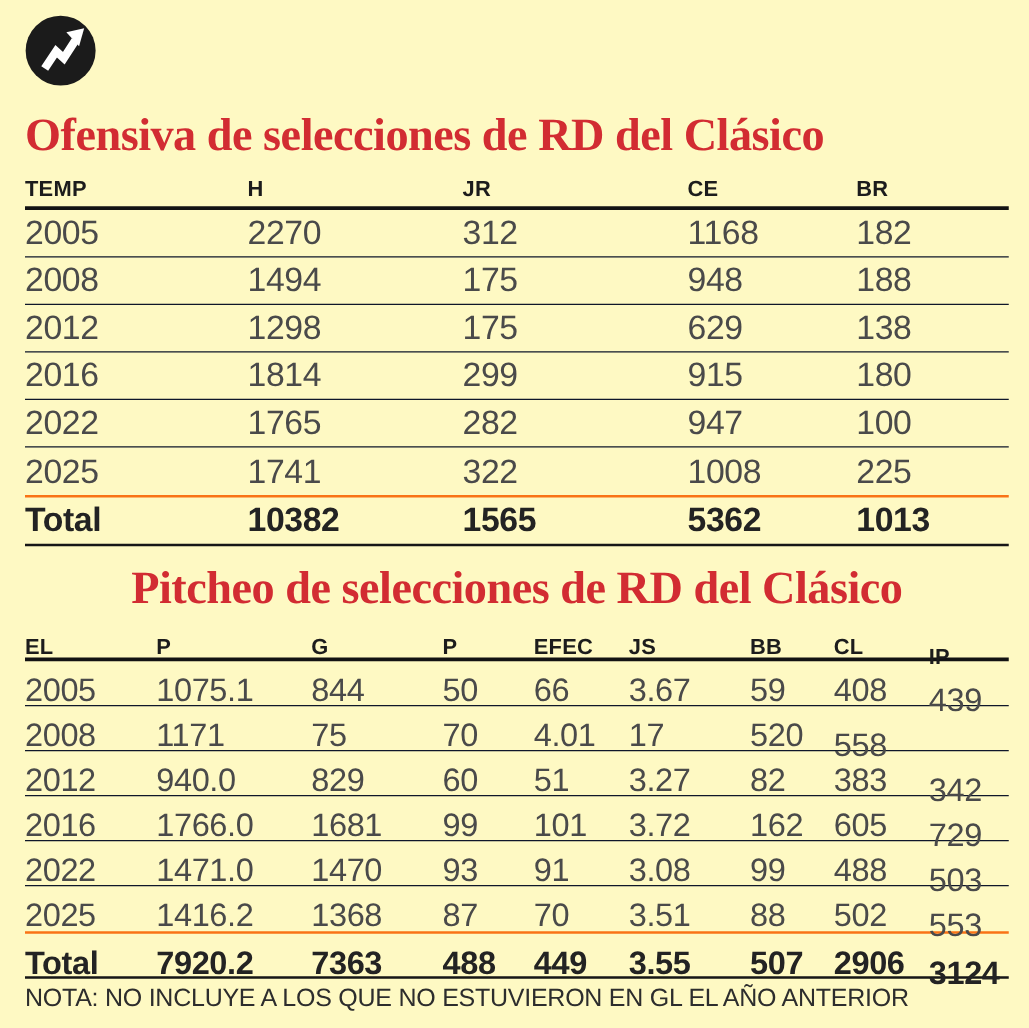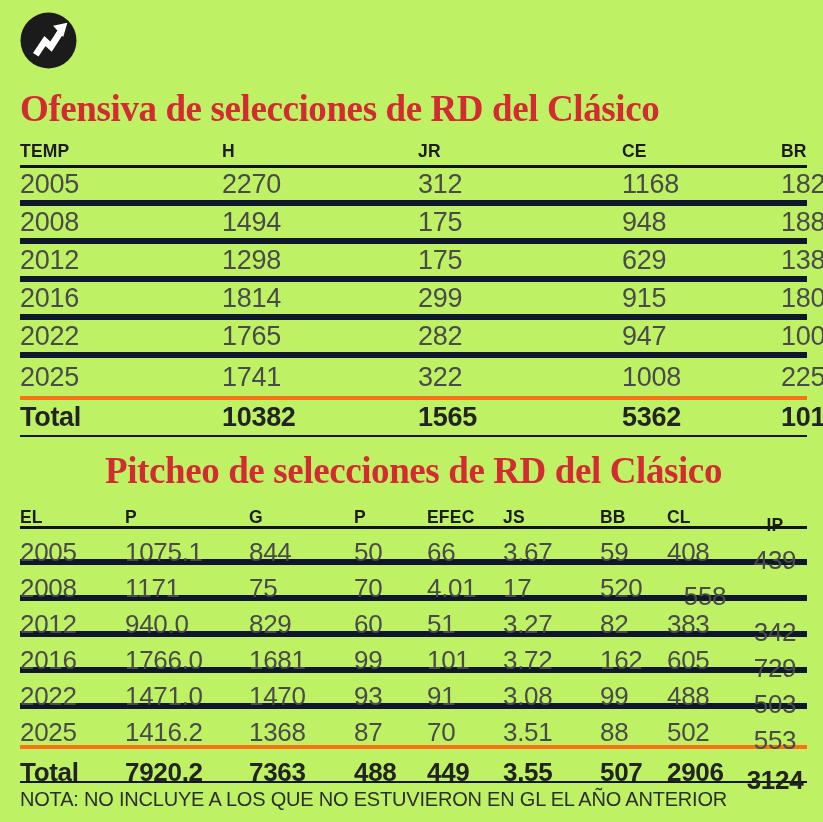--- a/index.html
+++ b/index.html
@@ -1,47 +1,47 @@
 <!DOCTYPE html>
 <html style="--accent: #d22c32;"><head>
 <meta charset="utf-8">
 <style>
   * { margin:0; padding:0; box-sizing:border-box; }
   html,body { background:#ffffff; }
   body { font-family:"Liberation Sans", sans-serif; }
   .canvas {
-    position:relative; width:823px; height:822px; background:#bef264;
+    position:relative; width:823px; height:822px; background:#fef9c3;
     padding:12px 16px 0 20px; overflow:hidden;
   }
   .logo { width:57px; height:57px; display:block; }
   .sec-title {
     font-family:"Liberation Serif", serif; font-weight:700;
     font-size:37px; line-height:1.04; letter-spacing:-0.4px;
     color:var(--accent,#d22c32); white-space:nowrap;
   }
   .title-1 { margin-top:21px; }
   .title-2 { margin-top:15px;text-align:center; }
   .tbl { width:787px; }
   .tbl-1 { margin-top:10px; }
   .tbl-2 { margin-top:8px; }
   .row { display:grid; align-items:center; }
-  .tbl-1 .row { grid-template-columns:178px 172px 180px 135px 1fr;gap:24px; }
+  .tbl-1 .row { grid-template-columns:178px 172px 180px 135px 1fr; }
   .tbl-2 .row { grid-template-columns:105px 124px 105px 73px 76px 97px 67px 76px 1fr; }
-  .tbl-2 .row .cell:last-child { text-align:center;margin-top:16px; }
+  .tbl-2 .row .cell:last-child { text-align:left;margin-top:16px; }
   .row.head {
     height:30px; border-bottom:3px solid #131313;
     font-weight:700; font-size:17.5px; color:#1c1c1c; letter-spacing:0.2px;
   }
-  .row.data { border-bottom:6px solid #0f172a; color:#4a4a4a; letter-spacing:-0.3px; }
+  .row.data { border-bottom:1px solid #0f172a; color:#4a4a4a; letter-spacing:-0.3px; }
   .tbl-1 .row.data { height:38px; font-size:27px; }
   .tbl-2 .row.data { height:36px; font-size:26px; }
   .row.data:nth-last-child(2) { border-bottom:none; }
   .row.total {
     font-weight:700; color:#232323; letter-spacing:-0.3px;
-    border-top:4px solid #f97316; border-bottom:2.5px solid #161616;
+    border-top:2px solid #f97316; border-bottom:2.5px solid #161616;
   }
   .tbl-1 .row.total { height:41px; font-size:27px; }
   .tbl-2 .row.total { height:38px; font-size:26px; }
   .note { margin-top:5px; font-size:20px; color:#2d2d2d; letter-spacing:-0.2px; white-space:nowrap; }
 </style>
 </head>
 <body>
 
 <div class="canvas">
 

